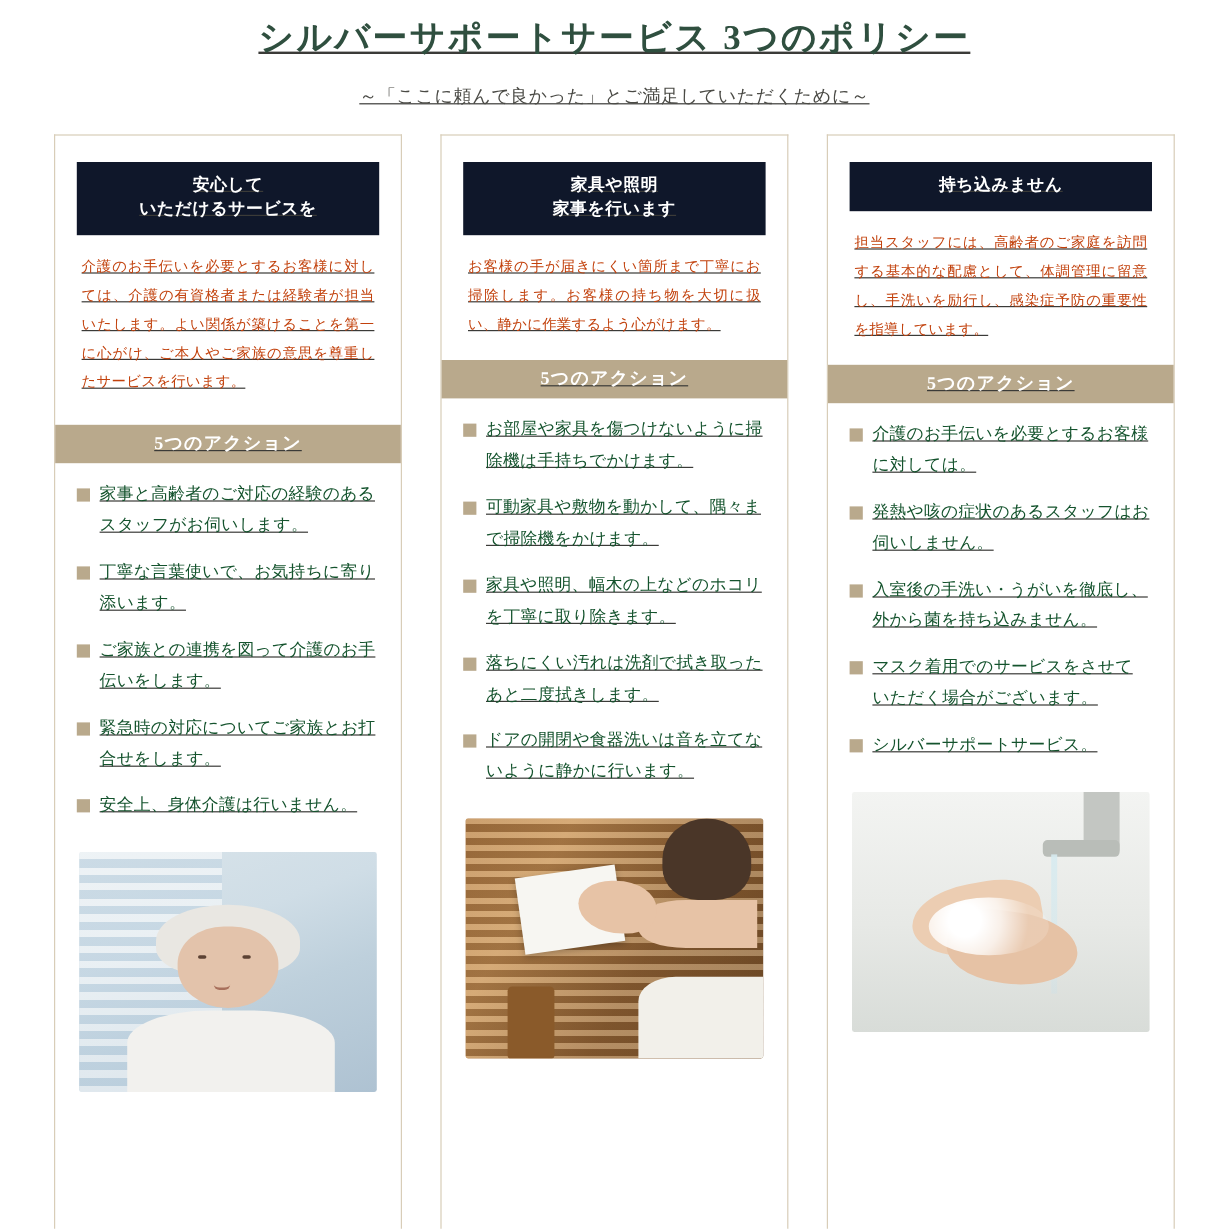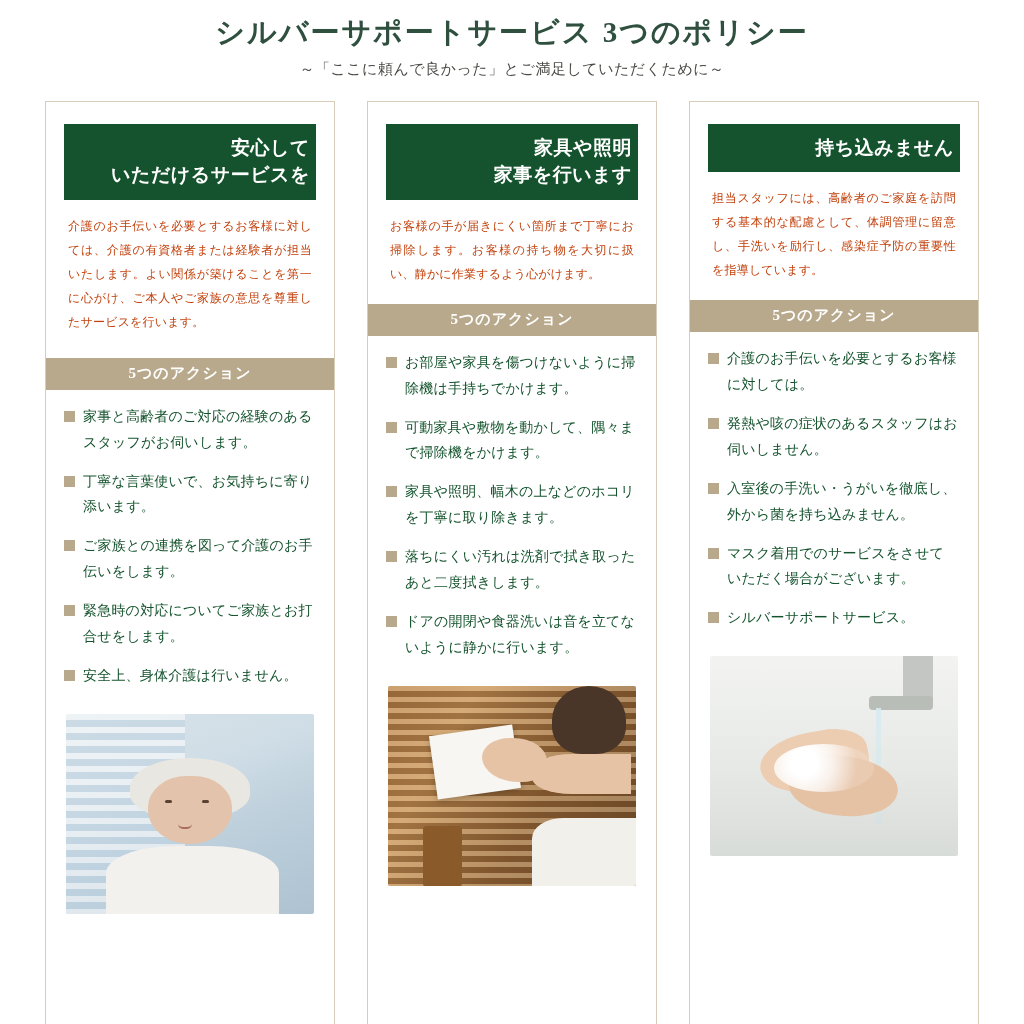--- a/index.html
+++ b/index.html
@@ -7,61 +7,62 @@
     margin: 0; padding: 0;
     width: 1024px; height: 1024px;
     background: #ffffff;
     font-family: "Liberation Serif", "DejaVu Serif", serif;
     color: #3b3b38;
   }
   .page {
     position: relative;
     width: 1024px; height: 1024px;
     overflow: hidden;
+    text-decoration: underline;
   }
   .header {
     padding-top: 14px;
     text-align: center;
   }
   .main-title {
     font-size: 29px;
     letter-spacing: 2px;
     color: #2f4f3f;
     font-weight: 700;
     margin: 0;
     line-height: 1.3;
   }
   .sub-title {
     font-size: 15px;
     color: #4a4a45;
-    margin-top: 8px;
+    margin-top: 19px;
     letter-spacing: 0.5px;
   }
   .columns {
     display: flex;
     justify-content: center;
     gap: 32px;
     margin-top: 22px;
     padding: 0 40px;
   }
   .col {
     width: 290px;
     border: 1px solid #d8cdb8;
     border-bottom: none;
     background: #fff;
     padding-bottom: 0;
     position: relative;
     min-height: 925px;
   }
   .badge {
-    background: #14532d;
+    background: #0f172a;
     color: #ffffff;
-    font-size: 19px;
+    font-size: 14px;
     font-weight: 700;
-    text-align: right;
+    text-align: center;
     line-height: 1.45;
     padding: 10px 6px 11px;
     margin: 22px 18px 0;
     letter-spacing: 0.5px;
   }
   .body-text {
     font-size: 12px;
     line-height: 2.0;
     color: #c2410c;
     padding: 14px 22px 0;

